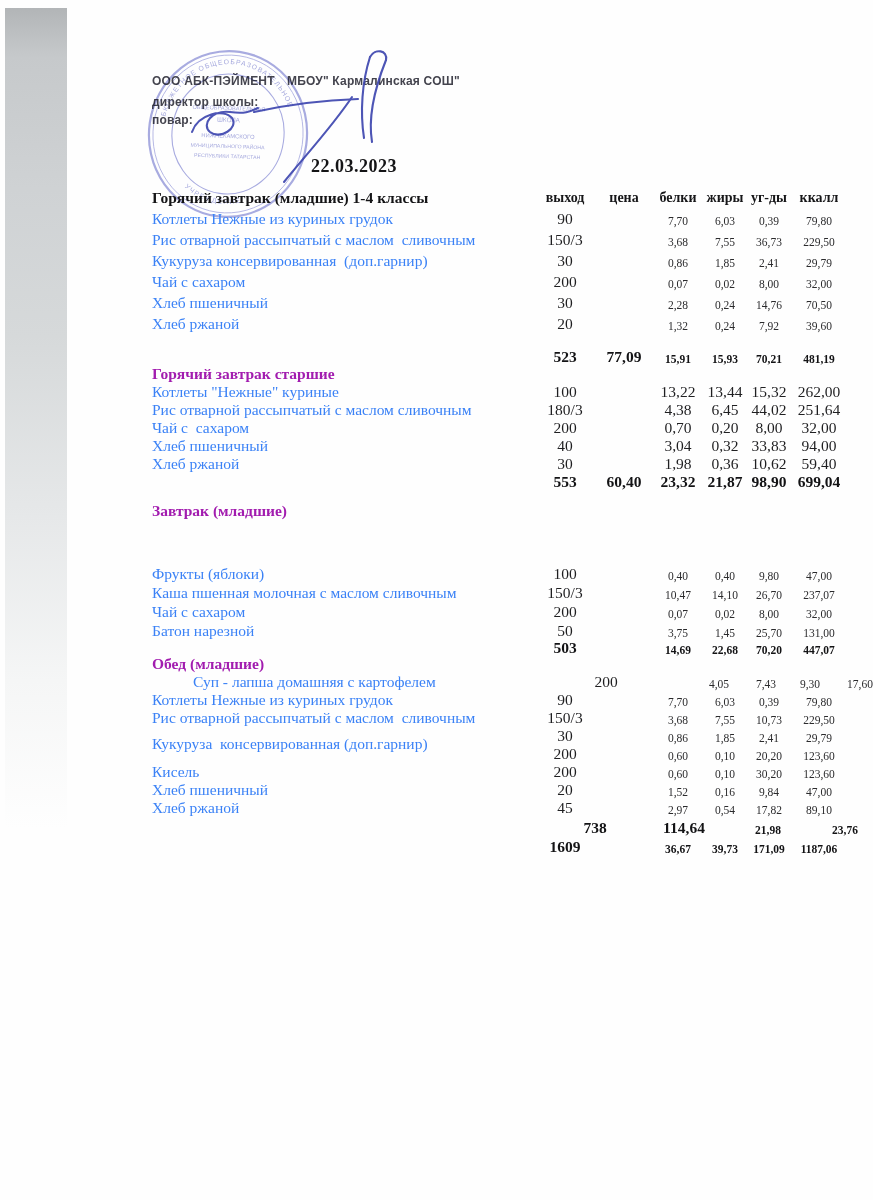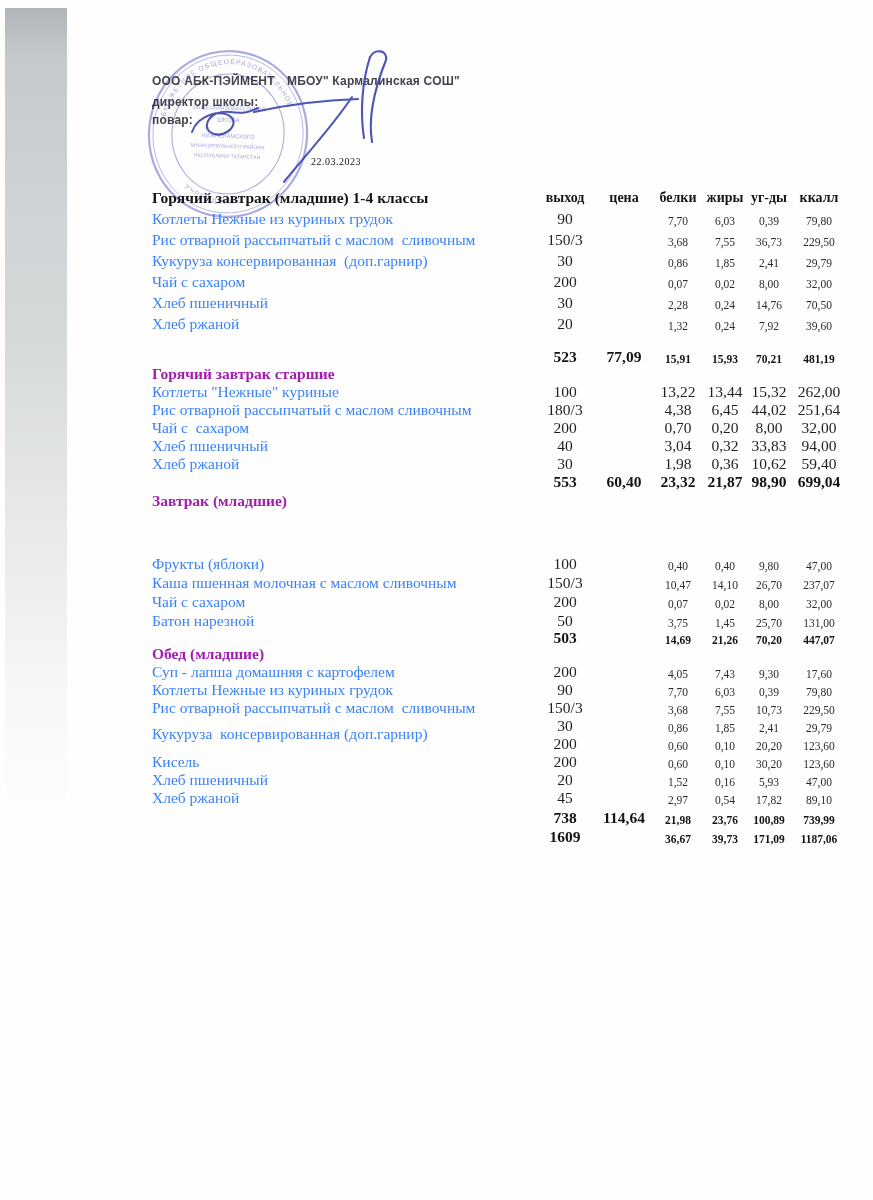--- a/index.html
+++ b/index.html
@@ -23,21 +23,21 @@
     font-weight:700;font-size:12px;color:#44444e;letter-spacing:.2px;
     white-space:pre;
   }
   #company{left:152px;top:74px;}
   #school{left:287px;top:74px;}
   #director{left:152px;top:95px;}
   #cook{left:152px;top:113px;}
   
   .doc-date{
     position:absolute;left:311px;top:156px;
-    font-weight:normal;font-size:10px;color:#141416;letter-spacing:.5px;
+    font-weight:bold;font-size:18px;color:#141416;letter-spacing:.5px;
   }
   
   .stamp{position:absolute;left:143px;top:46px;opacity:.58;mix-blend-mode:multiply;overflow:visible;}
   .stamp text{fill:#646ac6;font-family:"Liberation Sans", sans-serif;}
   .stamp .ring{stroke:#6b70cb;fill:none;}
   .sig{position:absolute;left:146px;top:50px;opacity:.9;overflow:visible;}
   .sig path{stroke:#3a43ae;stroke-width:2.1;fill:none;stroke-linecap:round;}
   
   .menu-table{position:absolute;left:152px;top:184px;width:696px;}
   .row{display:flex;align-items:flex-end;line-height:1.05;}
@@ -232,21 +232,21 @@
     </div>
     <div class="row total" style="height: 18px;">
       <div class="cell lbl"></div>
       <div class="cell c0 lg">553</div>
       <div class="cell c1 lg">60,40</div>
       <div class="cell c2 lg">23,32</div>
       <div class="cell c3 lg">21,87</div>
       <div class="cell c4 lg">98,90</div>
       <div class="cell c5 lg">699,04</div>
     </div>
-    <div class="row section" style="height: 19px; margin-top: 0;">
+    <div class="row section" style="height: 19px; margin-top: 10px;">
       <div class="cell lbl">Завтрак (младшие)</div>
       <div class="cell c0 lg"></div>
       <div class="cell c1 lg"></div>
       <div class="cell c2 sm"></div>
       <div class="cell c3 sm"></div>
       <div class="cell c4 sm"></div>
       <div class="cell c5 sm"></div>
     </div>
     <div class="row item" style="height: 19px; margin-top: 44px;">
       <div class="cell lbl">Фрукты (яблоки)</div>
@@ -282,34 +282,34 @@
       <div class="cell c2 sm">3,75</div>
       <div class="cell c3 sm">1,45</div>
       <div class="cell c4 sm">25,70</div>
       <div class="cell c5 sm">131,00</div>
     </div>
     <div class="row total" style="height: 17px;">
       <div class="cell lbl"></div>
       <div class="cell c0 lg">503</div>
       <div class="cell c1 lg"></div>
       <div class="cell c2 sm">14,69</div>
-      <div class="cell c3 sm">21,26</div>
+      <div class="cell c3 sm">22,68</div>
       <div class="cell c4 sm">70,20</div>
       <div class="cell c5 sm">447,07</div>
     </div>
     <div class="row section" style="height: 16px;">
       <div class="cell lbl">Обед (младшие)</div>
       <div class="cell c0 lg"></div>
       <div class="cell c1 lg"></div>
       <div class="cell c2 sm"></div>
       <div class="cell c3 sm"></div>
       <div class="cell c4 sm"></div>
       <div class="cell c5 sm"></div>
     </div>
-    <div class="row item" style="height: 18px;">
+    <div class="row item" style="height: 18px; margin-left: 41px;">
       <div class="cell lbl">Суп - лапша домашняя с картофелем</div>
       <div class="cell c0 lg">200</div>
       <div class="cell c1 lg"></div>
       <div class="cell c2 sm">4,05</div>
       <div class="cell c3 sm">7,43</div>
       <div class="cell c4 sm">9,30</div>
       <div class="cell c5 sm">17,60</div>
     </div>
     <div class="row item" style="height: 18px;">
       <div class="cell lbl">Котлеты Нежные из куриных грудок</div>
@@ -355,33 +355,33 @@
       <div class="cell c3 sm">0,10</div>
       <div class="cell c4 sm">30,20</div>
       <div class="cell c5 sm">123,60</div>
     </div>
     <div class="row item" style="height: 18px;">
       <div class="cell lbl">Хлеб пшеничный</div>
       <div class="cell c0 lg">20</div>
       <div class="cell c1 lg"></div>
       <div class="cell c2 sm">1,52</div>
       <div class="cell c3 sm">0,16</div>
-      <div class="cell c4 sm">5,93</div>
+      <div class="cell c4 sm">9,84</div>
       <div class="cell c5 sm">47,00</div>
     </div>
     <div class="row item" style="height: 18px;">
       <div class="cell lbl">Хлеб ржаной</div>
       <div class="cell c0 lg">45</div>
       <div class="cell c1 lg"></div>
       <div class="cell c2 sm">2,97</div>
       <div class="cell c3 sm">0,54</div>
       <div class="cell c4 sm">17,82</div>
       <div class="cell c5 sm">89,10</div>
     </div>
-    <div class="row total" style="height: 20px;">
+    <div class="row total" style="height: 20px; gap: 30px;">
       <div class="cell lbl"></div>
       <div class="cell c0 lg">738</div>
       <div class="cell c1 lg">114,64</div>
       <div class="cell c2 sm">21,98</div>
       <div class="cell c3 sm">23,76</div>
       <div class="cell c4 sm">100,89</div>
       <div class="cell c5 sm">739,99</div>
     </div>
     <div class="row grand" style="height: 19px;">
       <div class="cell lbl"></div>

